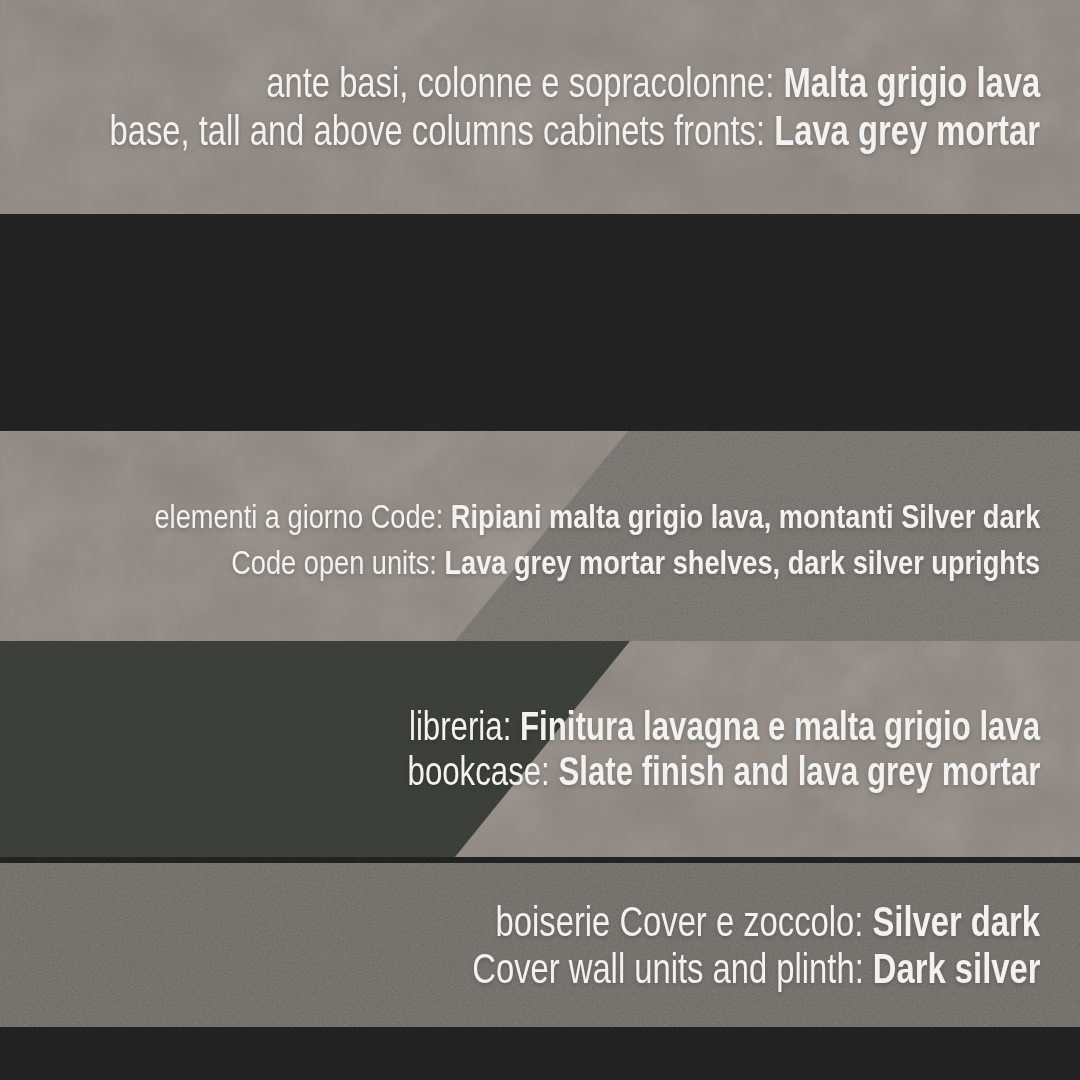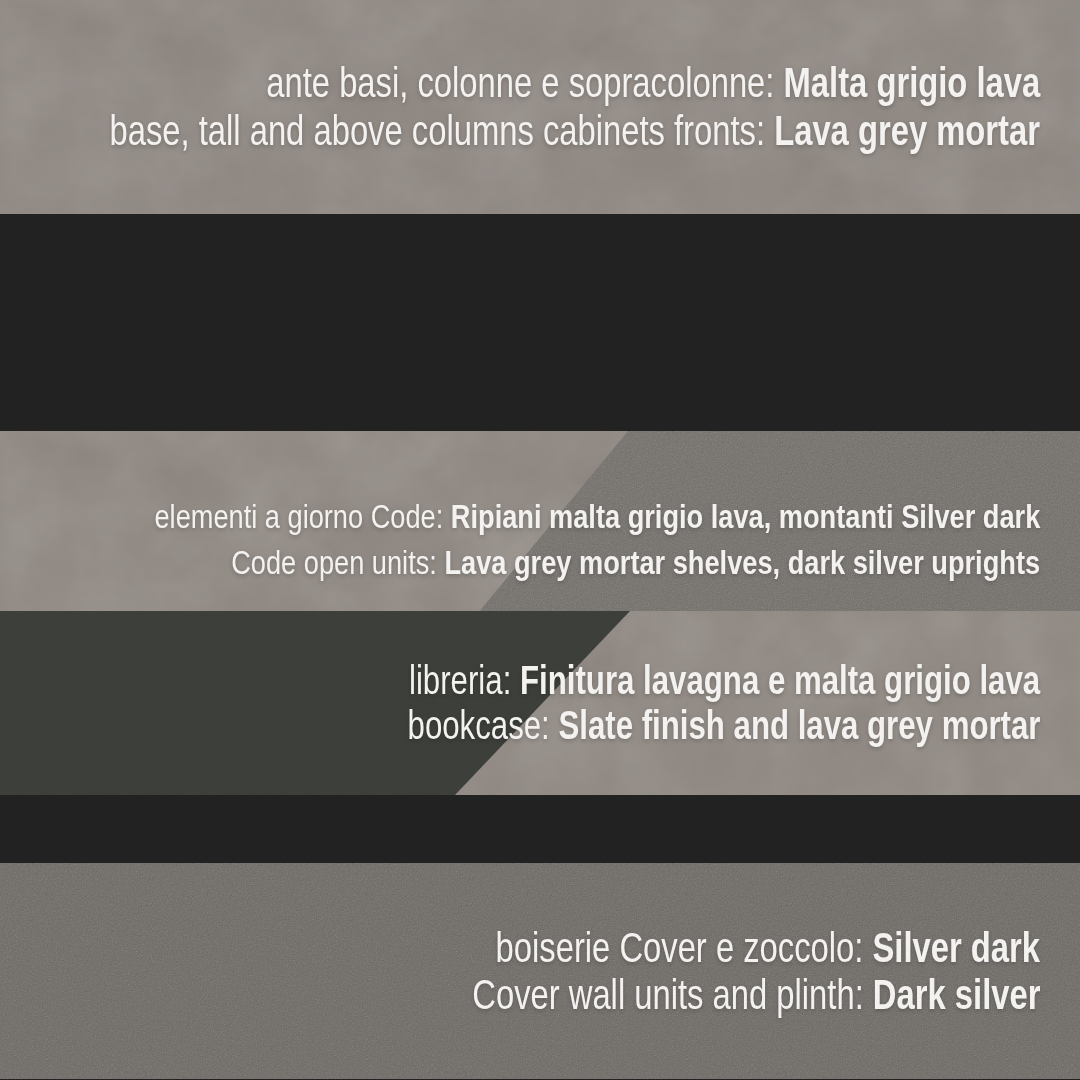--- a/index.html
+++ b/index.html
@@ -12,22 +12,22 @@
   .band{position:absolute;left:0;width:1080px;overflow:hidden;}
   .band-1{top:0;height:214px;background:#8c8580;}
   .band-2{top:214px;height:217px;
     background:
       radial-gradient(260px 46px at 22% 34%, rgba(168,155,128,0.50), rgba(168,155,128,0) 72%),
       radial-gradient(340px 60px at 72% 12%, rgba(34,30,27,0.45), rgba(34,30,27,0) 70%),
       radial-gradient(420px 70px at 45% 88%, rgba(30,27,24,0.30), rgba(30,27,24,0) 75%),
       linear-gradient(180deg,#4d4740 0%,#5b544b 18%,#554e46 45%,#5e564d 68%,#4f4942 100%);
   }
   .band-3{top:431px;height:216px;background:#716d69;}
-  .band-4{top:611px;height:184px;background:#8d8680;text-decoration:underline;}
-  .band-5{top:863px;height:216px;background:#6c6864;}
+  .band-4{top:641px;height:216px;background:#8d8680;text-decoration:underline;}
+  .band-5{top:863px;height:164px;background:#6c6864;}
 
   .wedge{position:absolute;inset:0;}
   .wedge-mortar{background:#8d8680;clip-path:polygon(0 0,628px 0,450px 100%,0 100%);}
   .wedge-slate{background:#3b3e38;clip-path:polygon(0 0,630px 0,455px 100%,0 100%);}
 
   svg.tex{position:absolute;inset:0;width:100%;height:100%;display:block;pointer-events:none;}
   .tex-mortar{mix-blend-mode:soft-light;opacity:.55;}
   .tex-grain{mix-blend-mode:soft-light;opacity:.75;}
   .tex-wood-streak{mix-blend-mode:soft-light;opacity:.85;}
   .tex-wood-grain{mix-blend-mode:soft-light;opacity:.5;}

